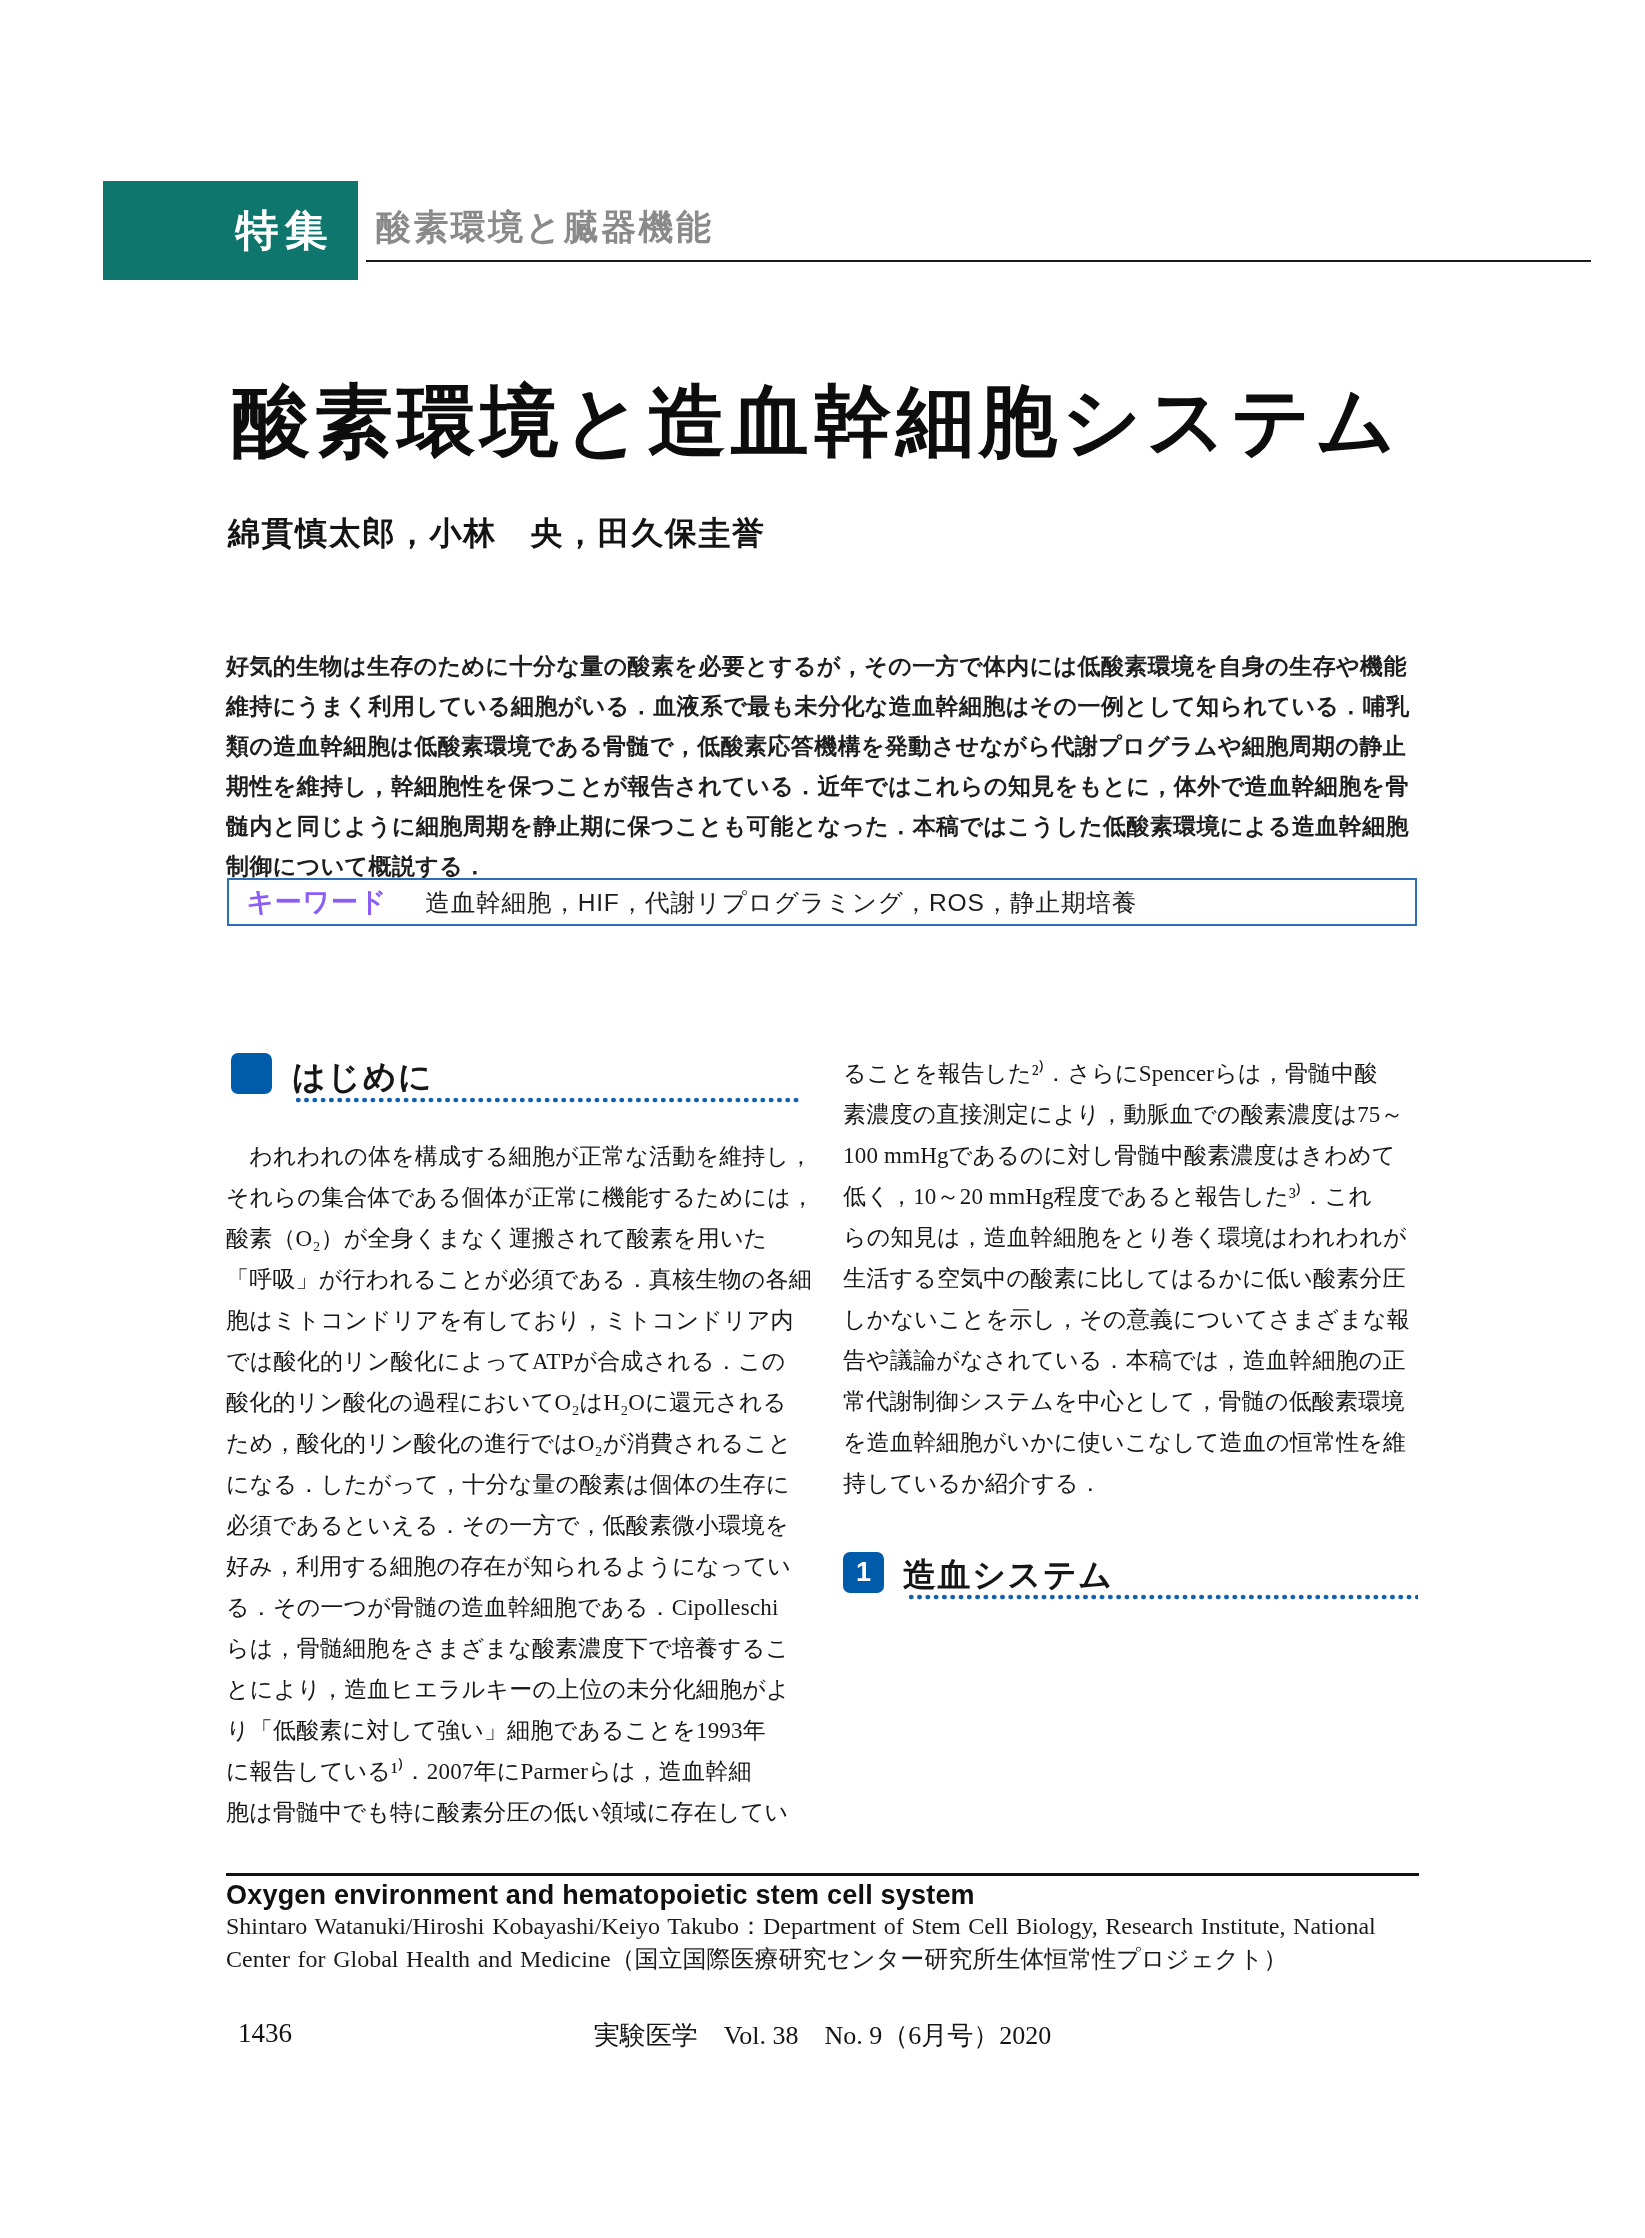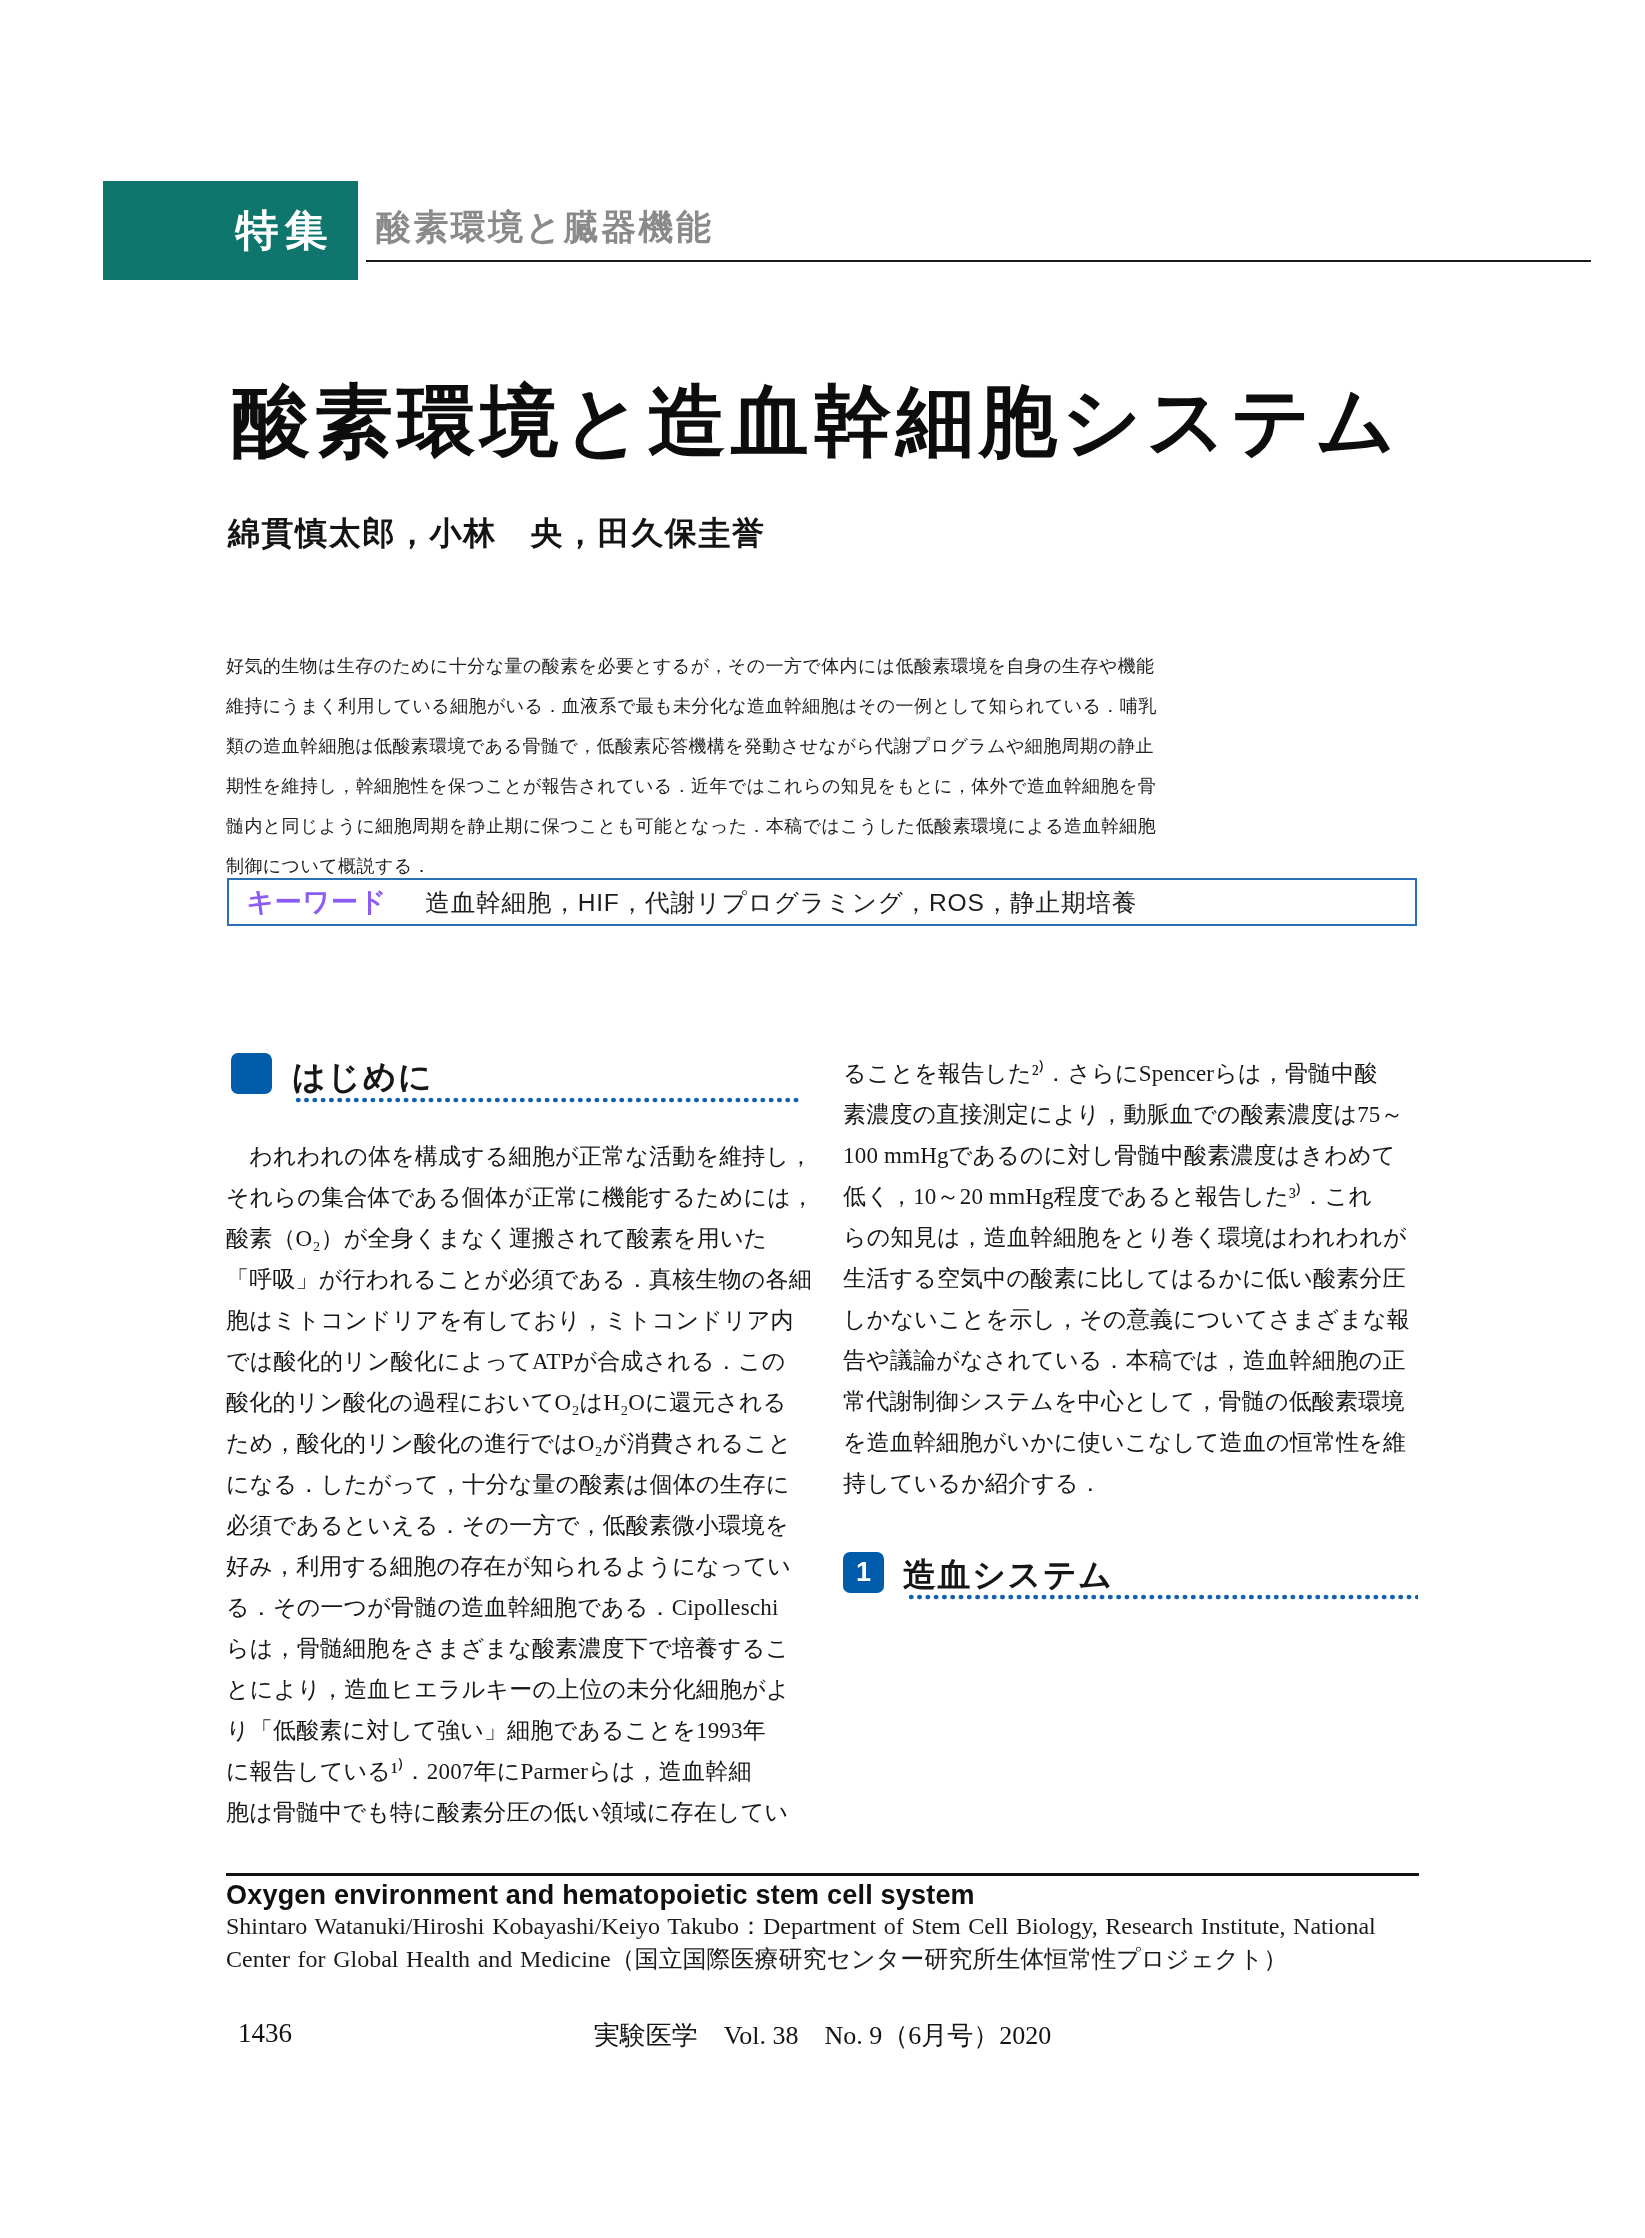--- a/index.html
+++ b/index.html
@@ -34,21 +34,21 @@
     font-size:78px;font-weight:900;letter-spacing:4.8px;color:#0d0d0d;
     line-height:1.05;white-space:nowrap;
   }
   .authors{
     position:absolute;left:228px;top:512px;
     font-size:32px;font-weight:bold;letter-spacing:1.6px;color:#141414;
   }
   
   .abstract{
     position:absolute;left:226px;top:646px;width:1197px;
-    font-size:18px;line-height:40px;font-weight:400;color:#1e1e1e;
+    font-size:23px;line-height:40px;font-weight:700;color:#1e1e1e;
     white-space:pre;letter-spacing:0.4px;
   }
   
   .keyword-box{
     position:absolute;left:227px;top:878px;width:1190px;height:48px;
     border:2.4px solid #2B6FB8;box-sizing:border-box;
     display:flex;align-items:center;padding-left:17.4px;
     background:#ffffff;
   }
   .kw-label{

